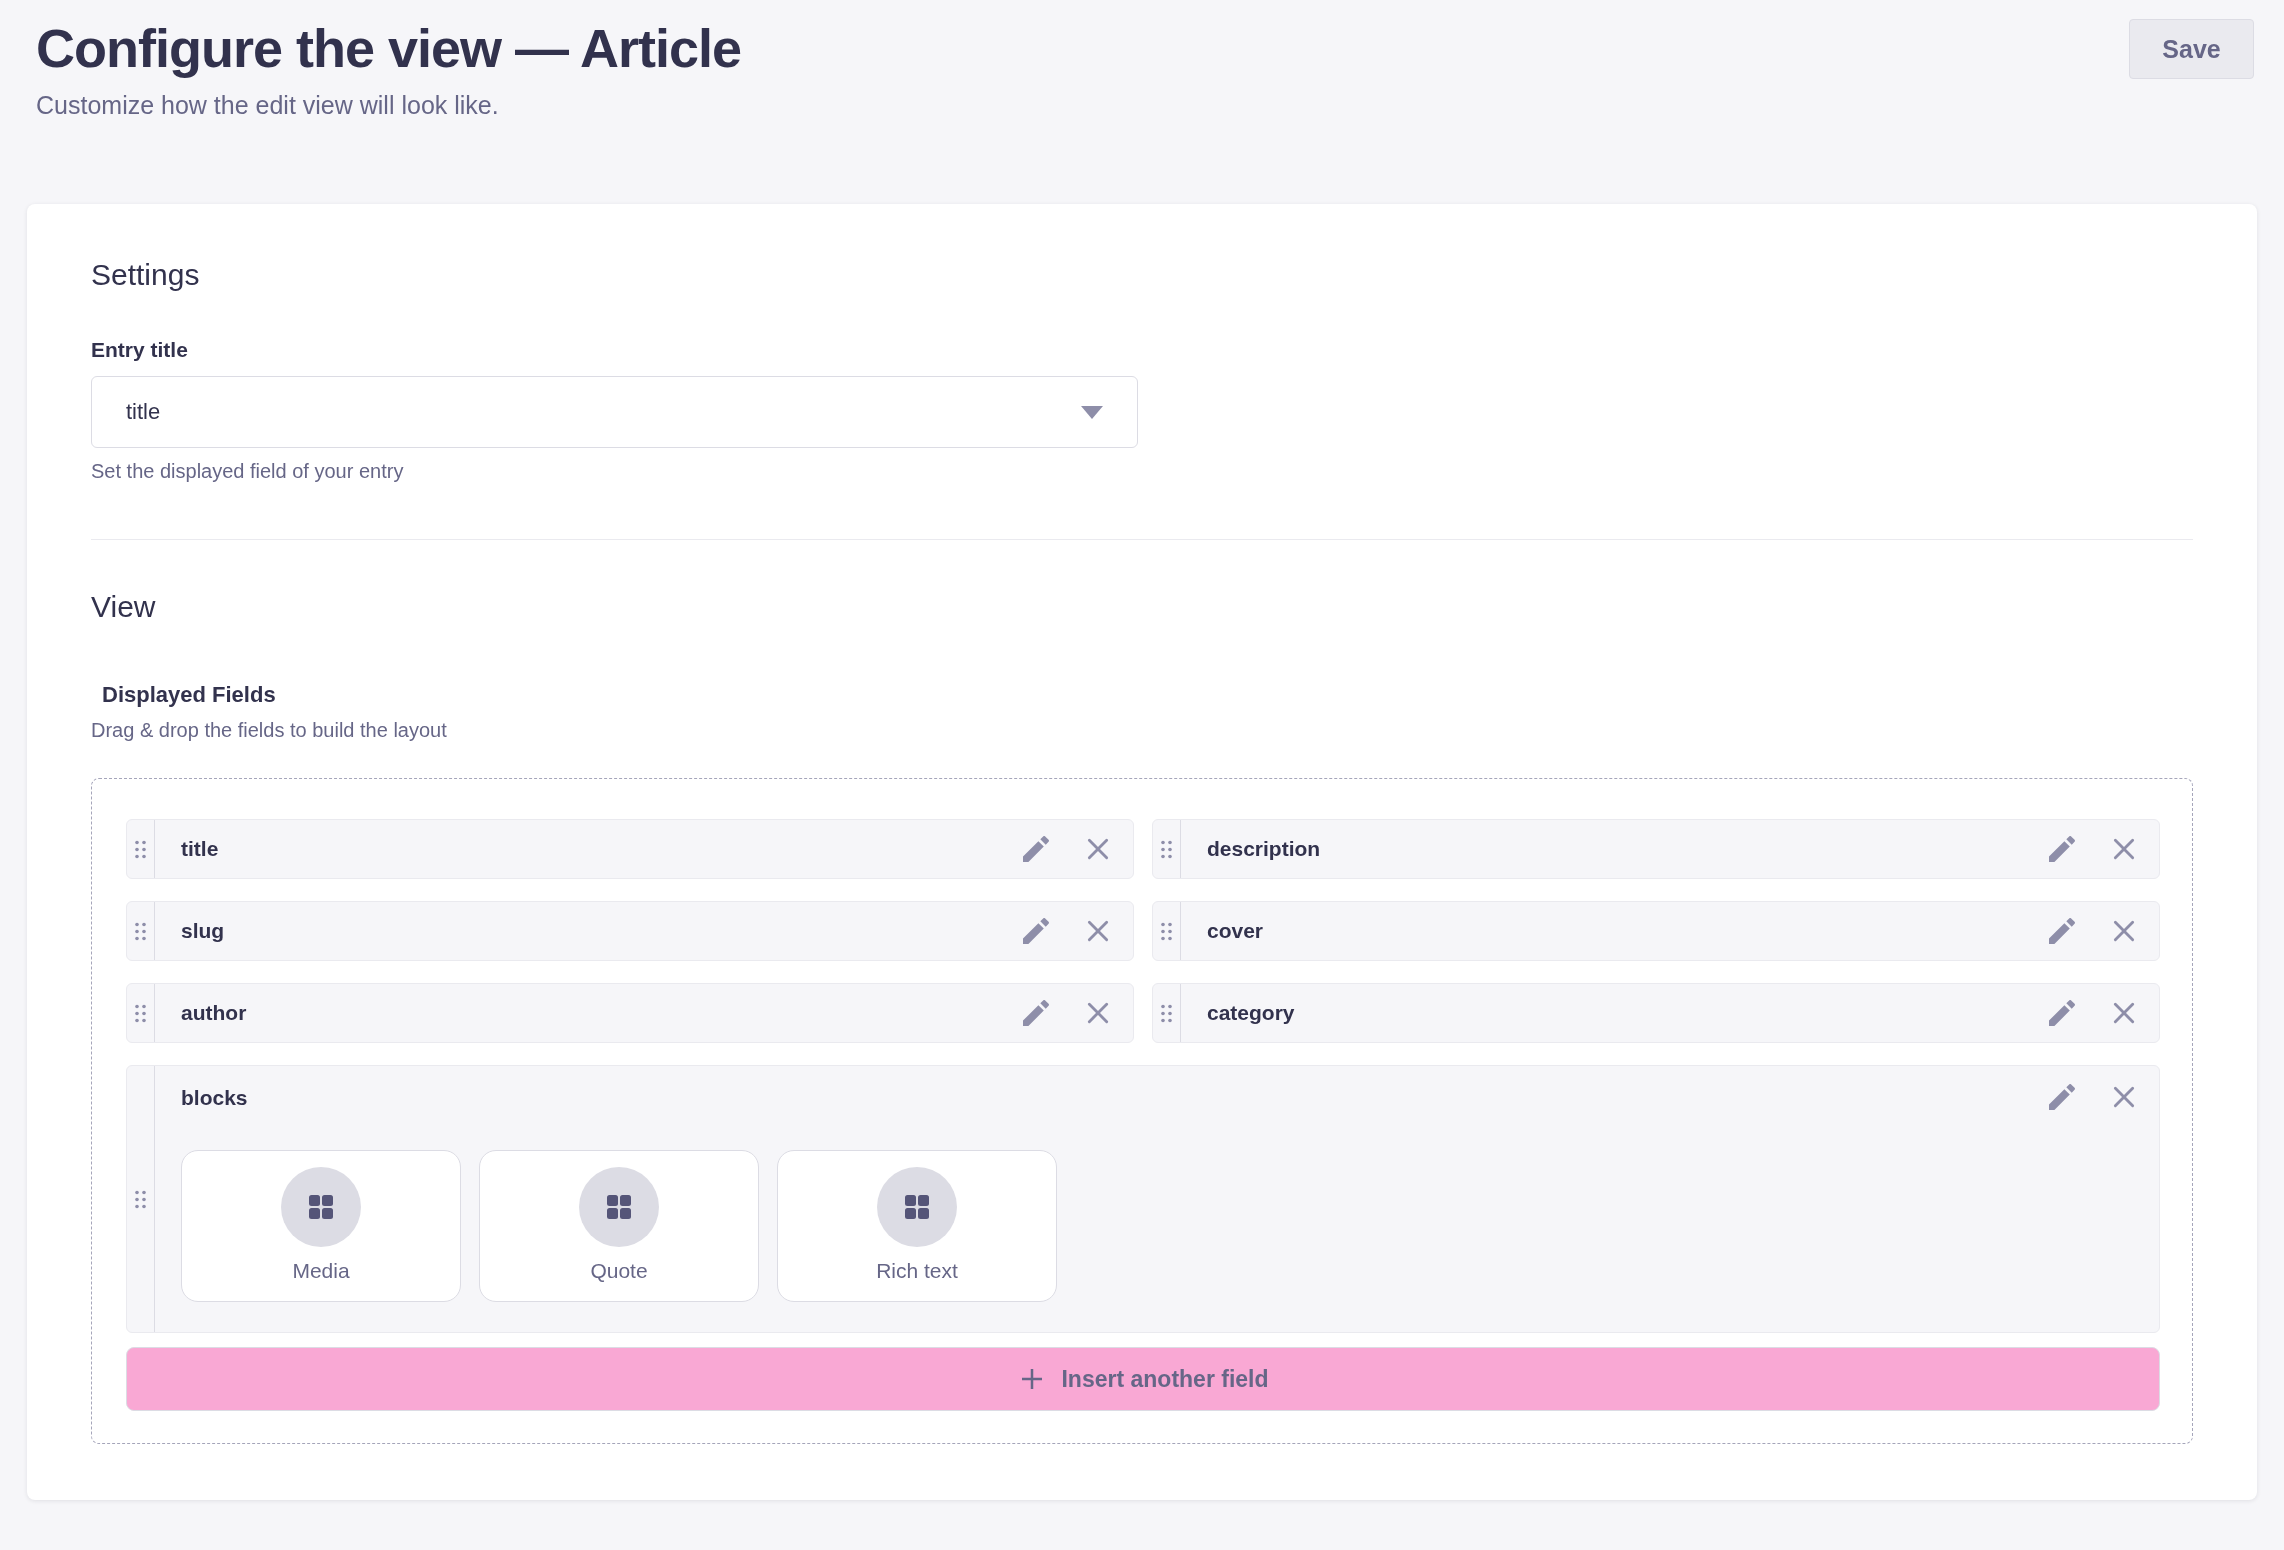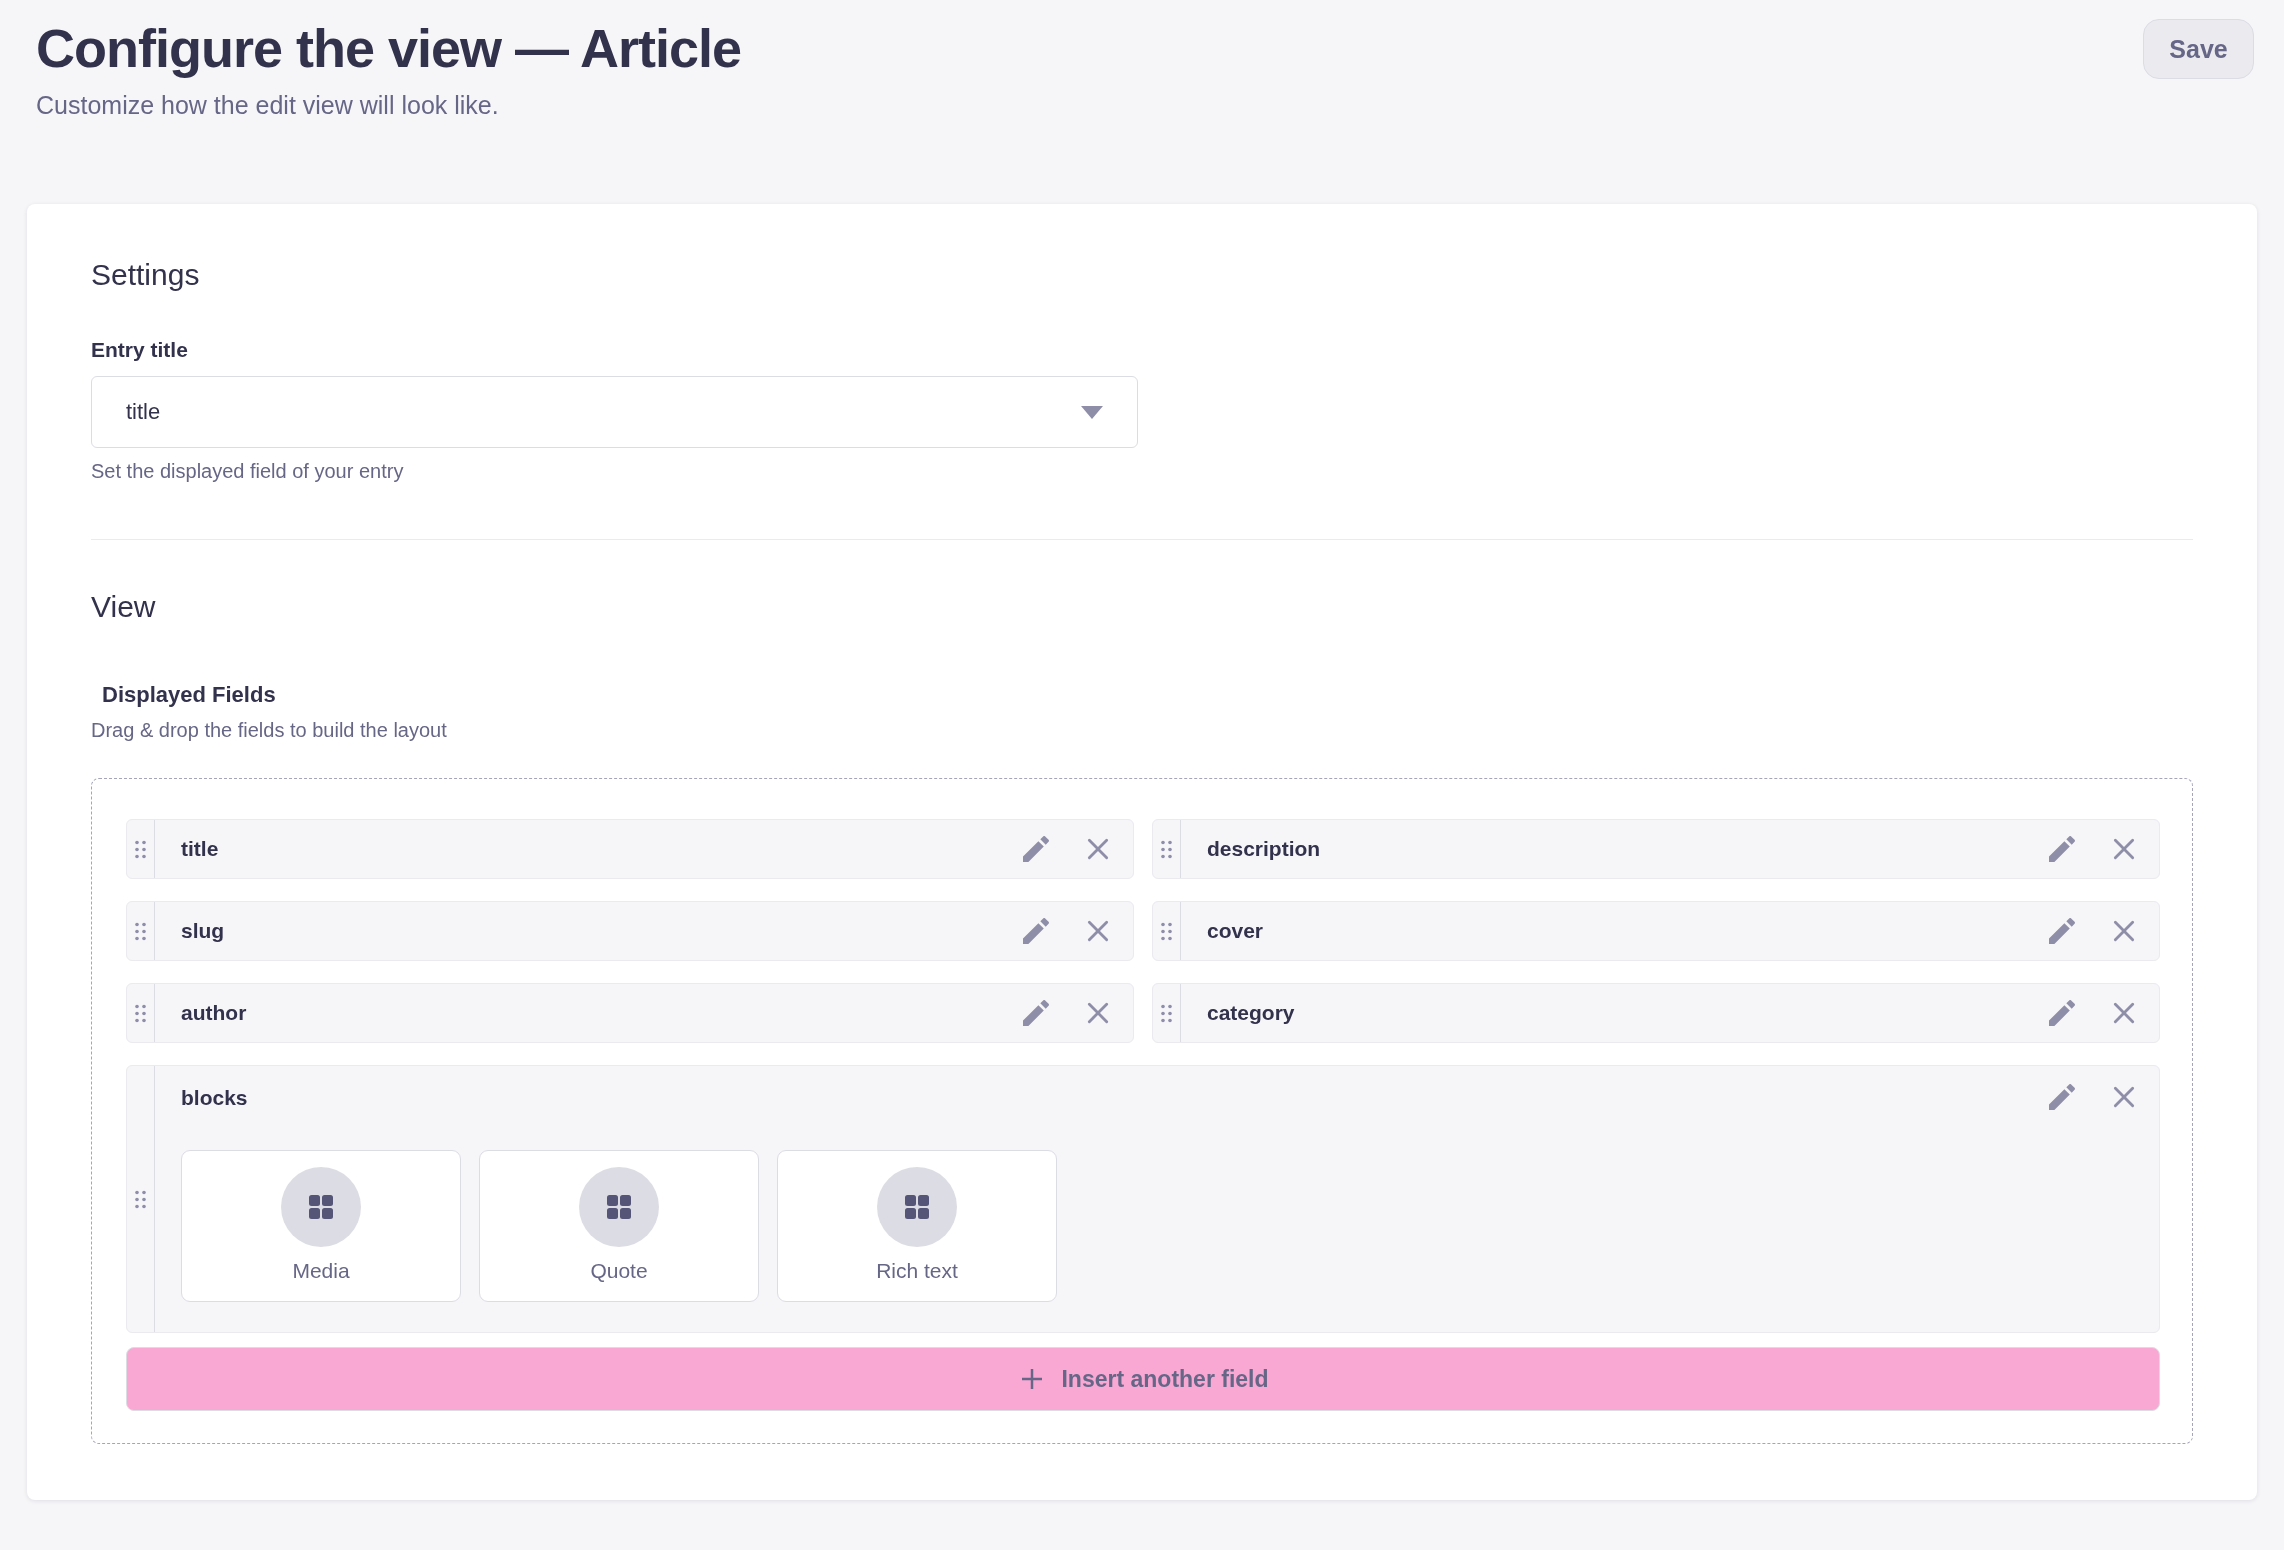--- a/index.html
+++ b/index.html
@@ -16,22 +16,22 @@
 
   
   .page-header { position:relative; padding:16px 30px 0 36px; }
   .page-title {
     margin:0; font-size:54px; line-height:64px; font-weight:700;
     letter-spacing:-1px; color:#32324d;
   }
   .page-subtitle { margin:10px 0 0; font-size:25px; line-height:30px; color:#666687; }
   .save-btn {
     position:absolute; top:19px; right:30px;
-    width:111px; height:60px;
-    background:#eaeaef; border:1px solid #dcdce4; border-radius:16px;
+    width:125px; height:60px;
+    background:#eaeaef; border:1px solid #dcdce4; border-radius:4px;
     color:#666687; font-size:25px; font-weight:600; cursor:default;
   }
 
   
   .card {
     margin:84px 27px 0;
     background:#ffffff;
     border-radius:8px;
     box-shadow:0 1px 4px rgba(33,33,52,0.1);
     padding:52px 64px 56px;
@@ -82,21 +82,21 @@
   }
 
   
   .blocks-row { height:auto; margin-top:22px; }
   .blocks-content { flex:1; padding:18px 22px 30px 26px; }
   .blocks-head { display:flex; align-items:flex-end; justify-content:space-between; }
   .blocks-label { font-size:21px; font-weight:700; color:#32324d; }
   .components-row { display:flex; gap:18px; margin-top:40px; }
   .component-card {
     width:280px; height:152px;
-    background:#fff; border:1px solid #dcdce4; border-radius:9px;
+    background:#fff; border:1px solid #dcdce4; border-radius:17px;
     display:flex; flex-direction:column; align-items:center;
     padding-top:16px; cursor:pointer;
   }
   .component-circle {
     width:80px; height:80px; border-radius:50%;
     background:#dcdce4; display:flex; align-items:center; justify-content:center;
   }
   .component-label { margin-top:12px; font-size:21px; font-weight:500; color:#666687; }
 
   .insert-btn {

